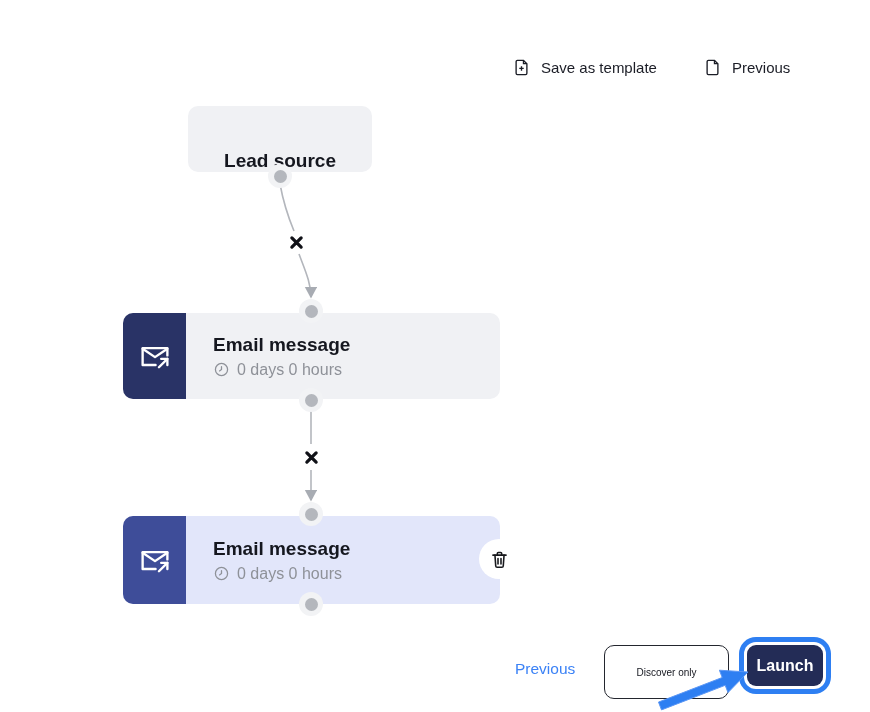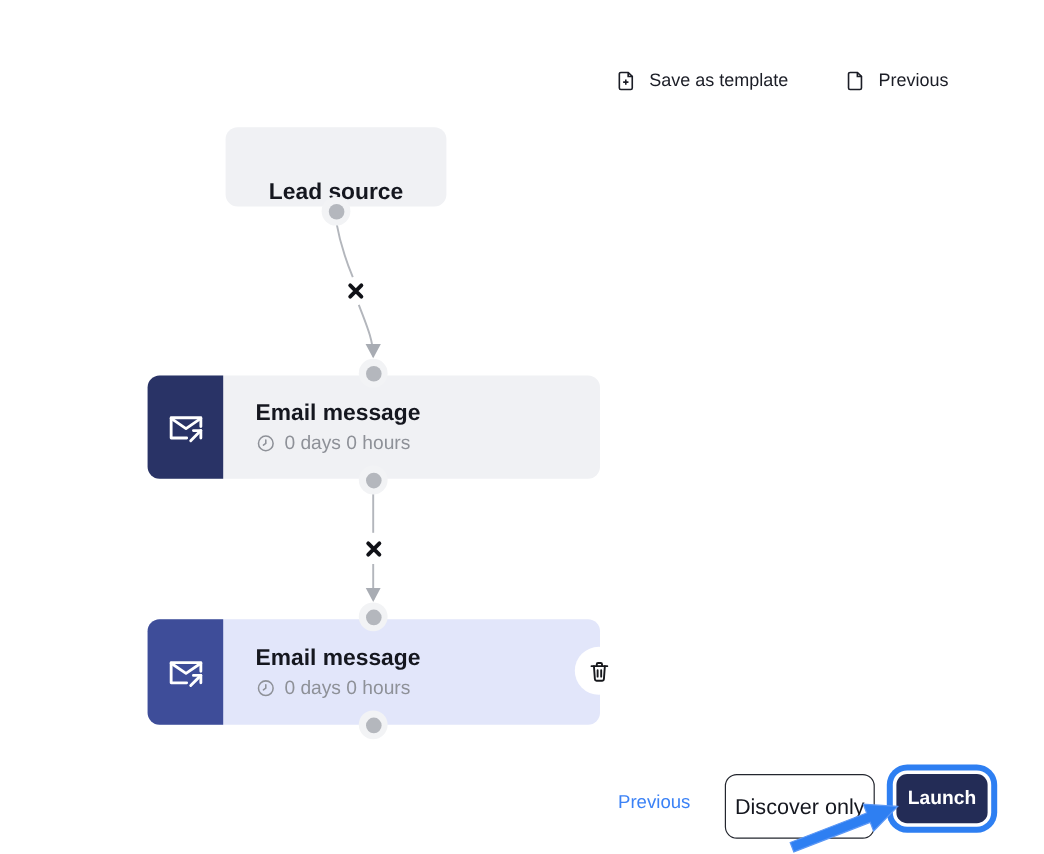--- a/index.html
+++ b/index.html
@@ -75,21 +75,21 @@
 
   
   .previous-link {
     position:absolute; left:515px; top:660px; font-size:15.5px;
     color:#3b82f6; cursor:pointer; background:none; border:none;
     font-family:"Liberation Sans", sans-serif;
   }
   .discover-btn {
     position:absolute; left:604px; top:645px; width:125px; height:54px;
     background:#ffffff; border:1.5px solid #23262e; border-radius:10px;
-    font-size:18px; color:#15171f; cursor:pointer;
+    font-size:10px; color:#15171f; cursor:pointer;
     display:flex; align-items:center; justify-content:center;
     font-family:"Liberation Sans", sans-serif;
   }
   .launch-btn {
     position:absolute; left:747px; top:645px; width:76px; height:41px;
     background:var(--launch,#232c56); color:#ffffff; border:none; border-radius:9px;
     font-size:16px; font-weight:600; cursor:pointer;
     display:flex; align-items:center; justify-content:center;
     box-shadow:0 0 0 3px #ffffff, 0 0 0 8px var(--accent,#2e7ff2);
     font-family:"Liberation Sans", sans-serif;

